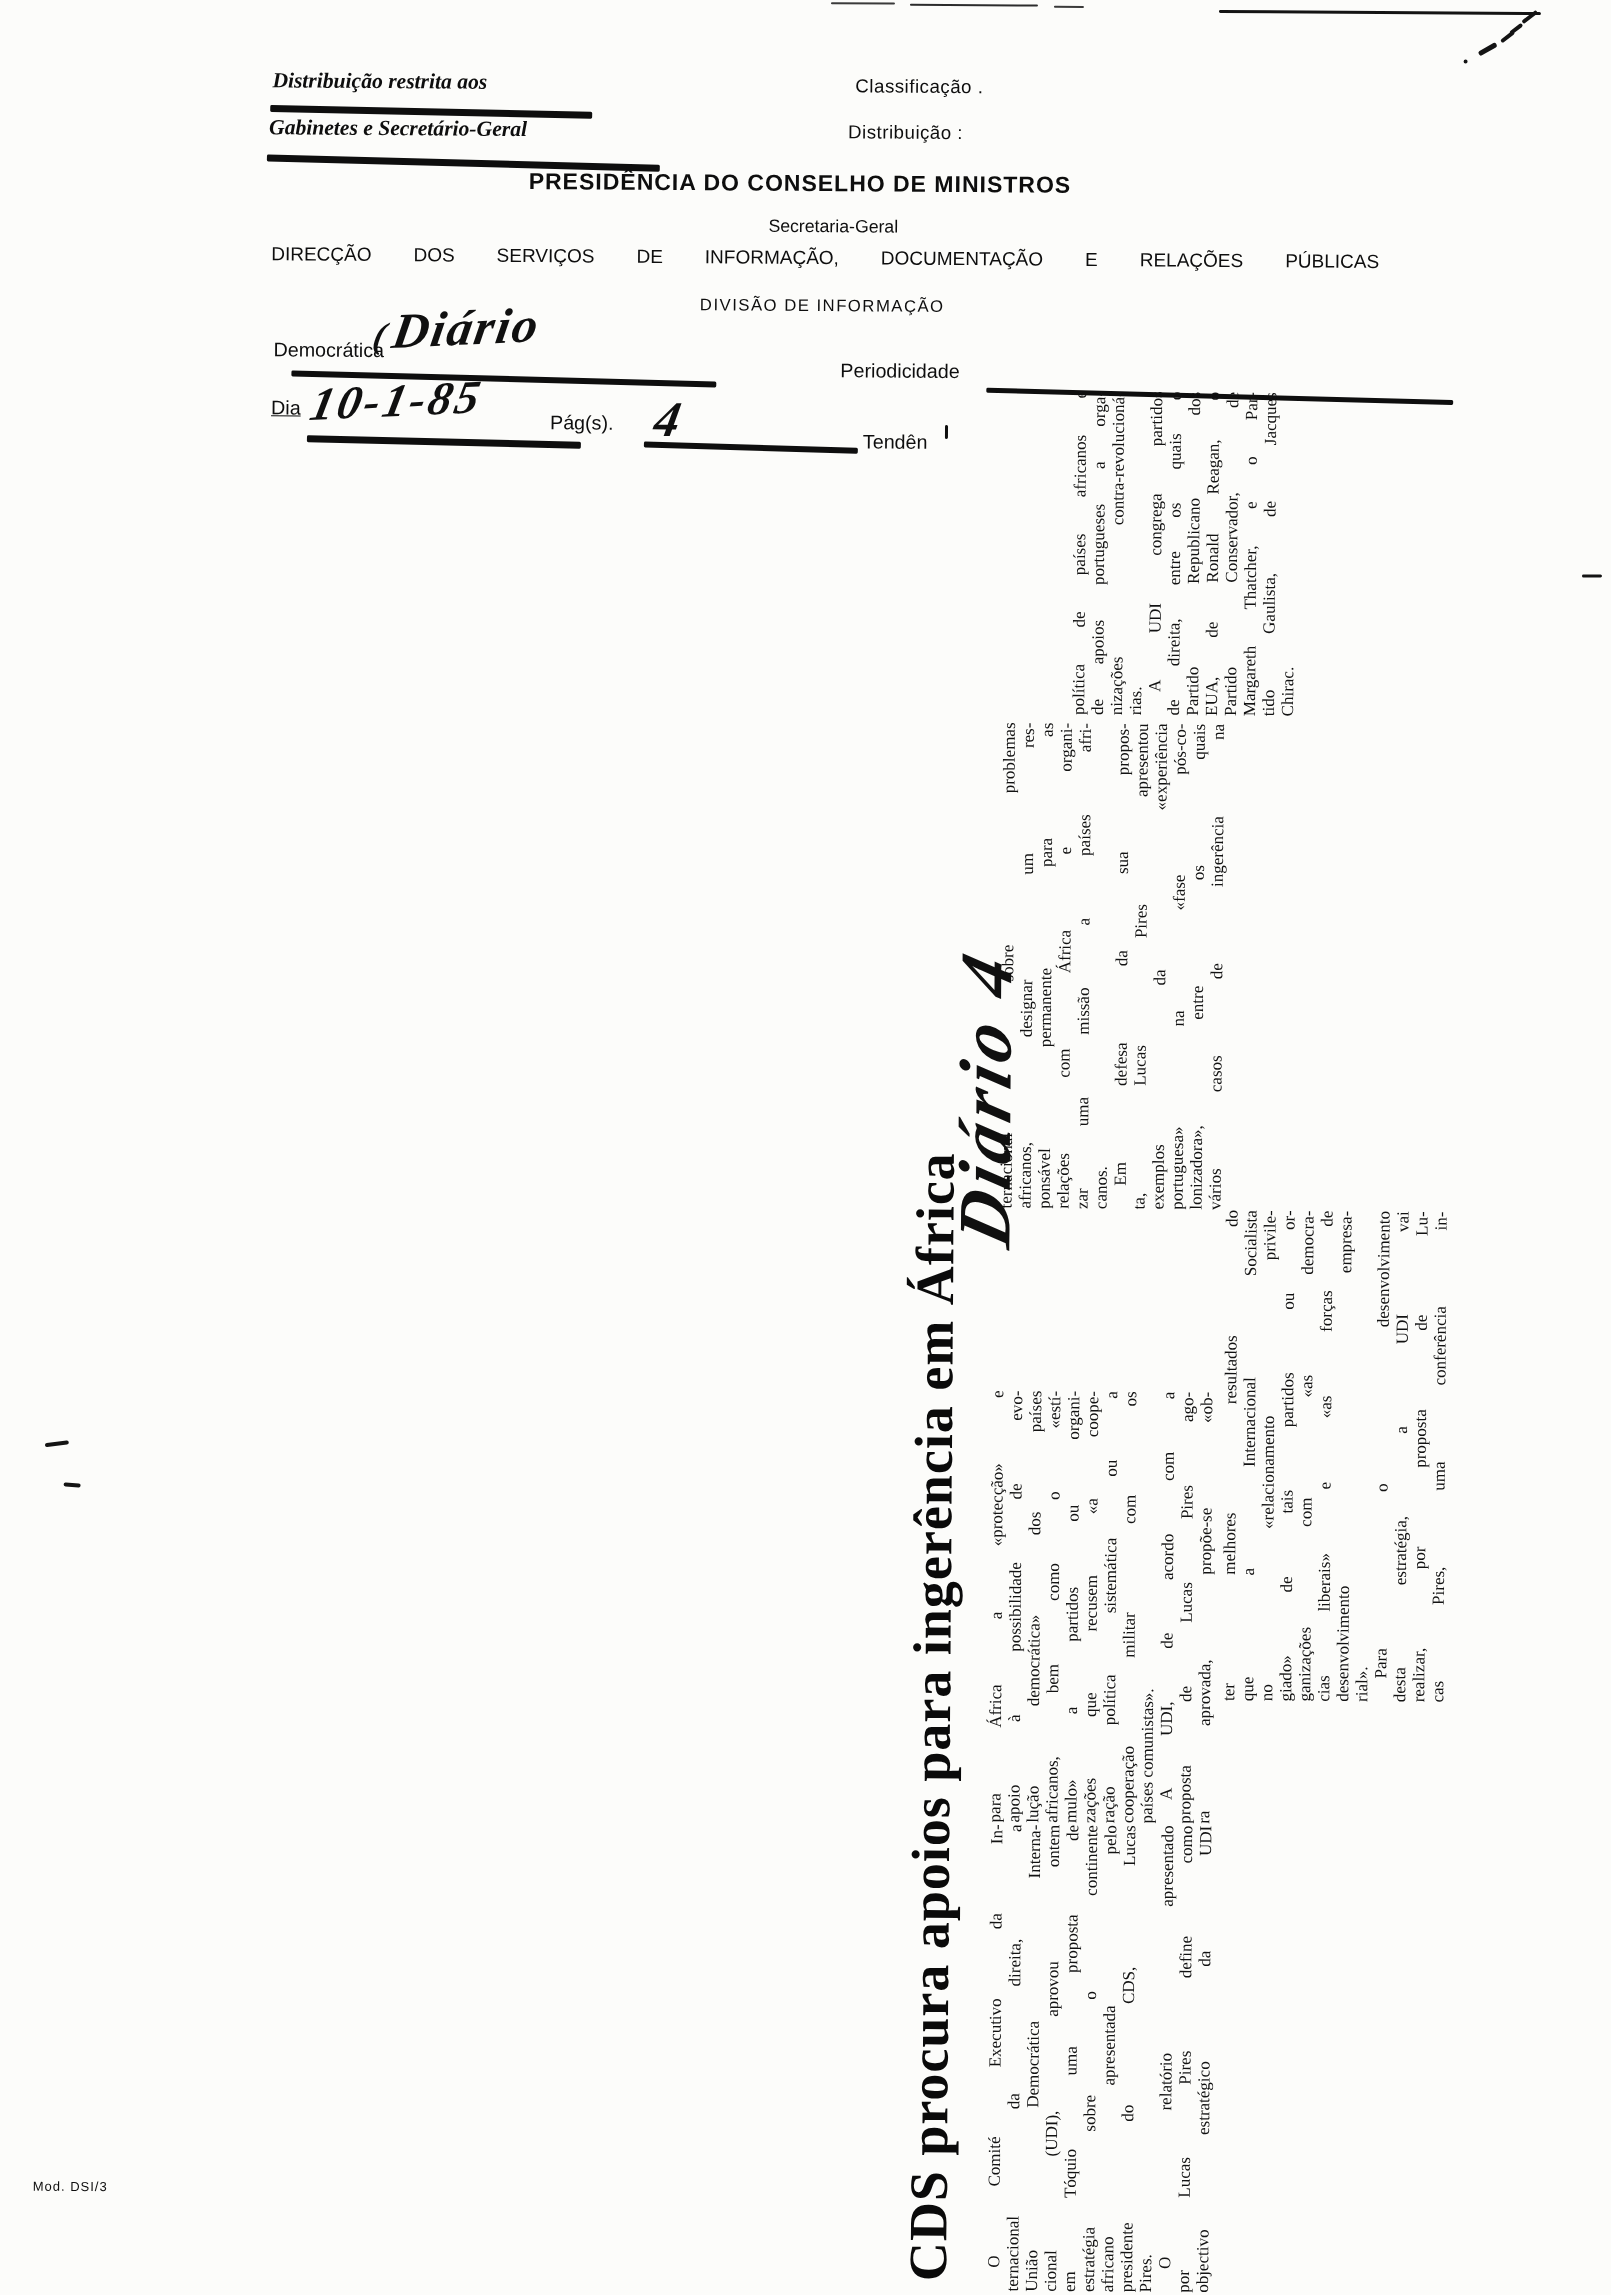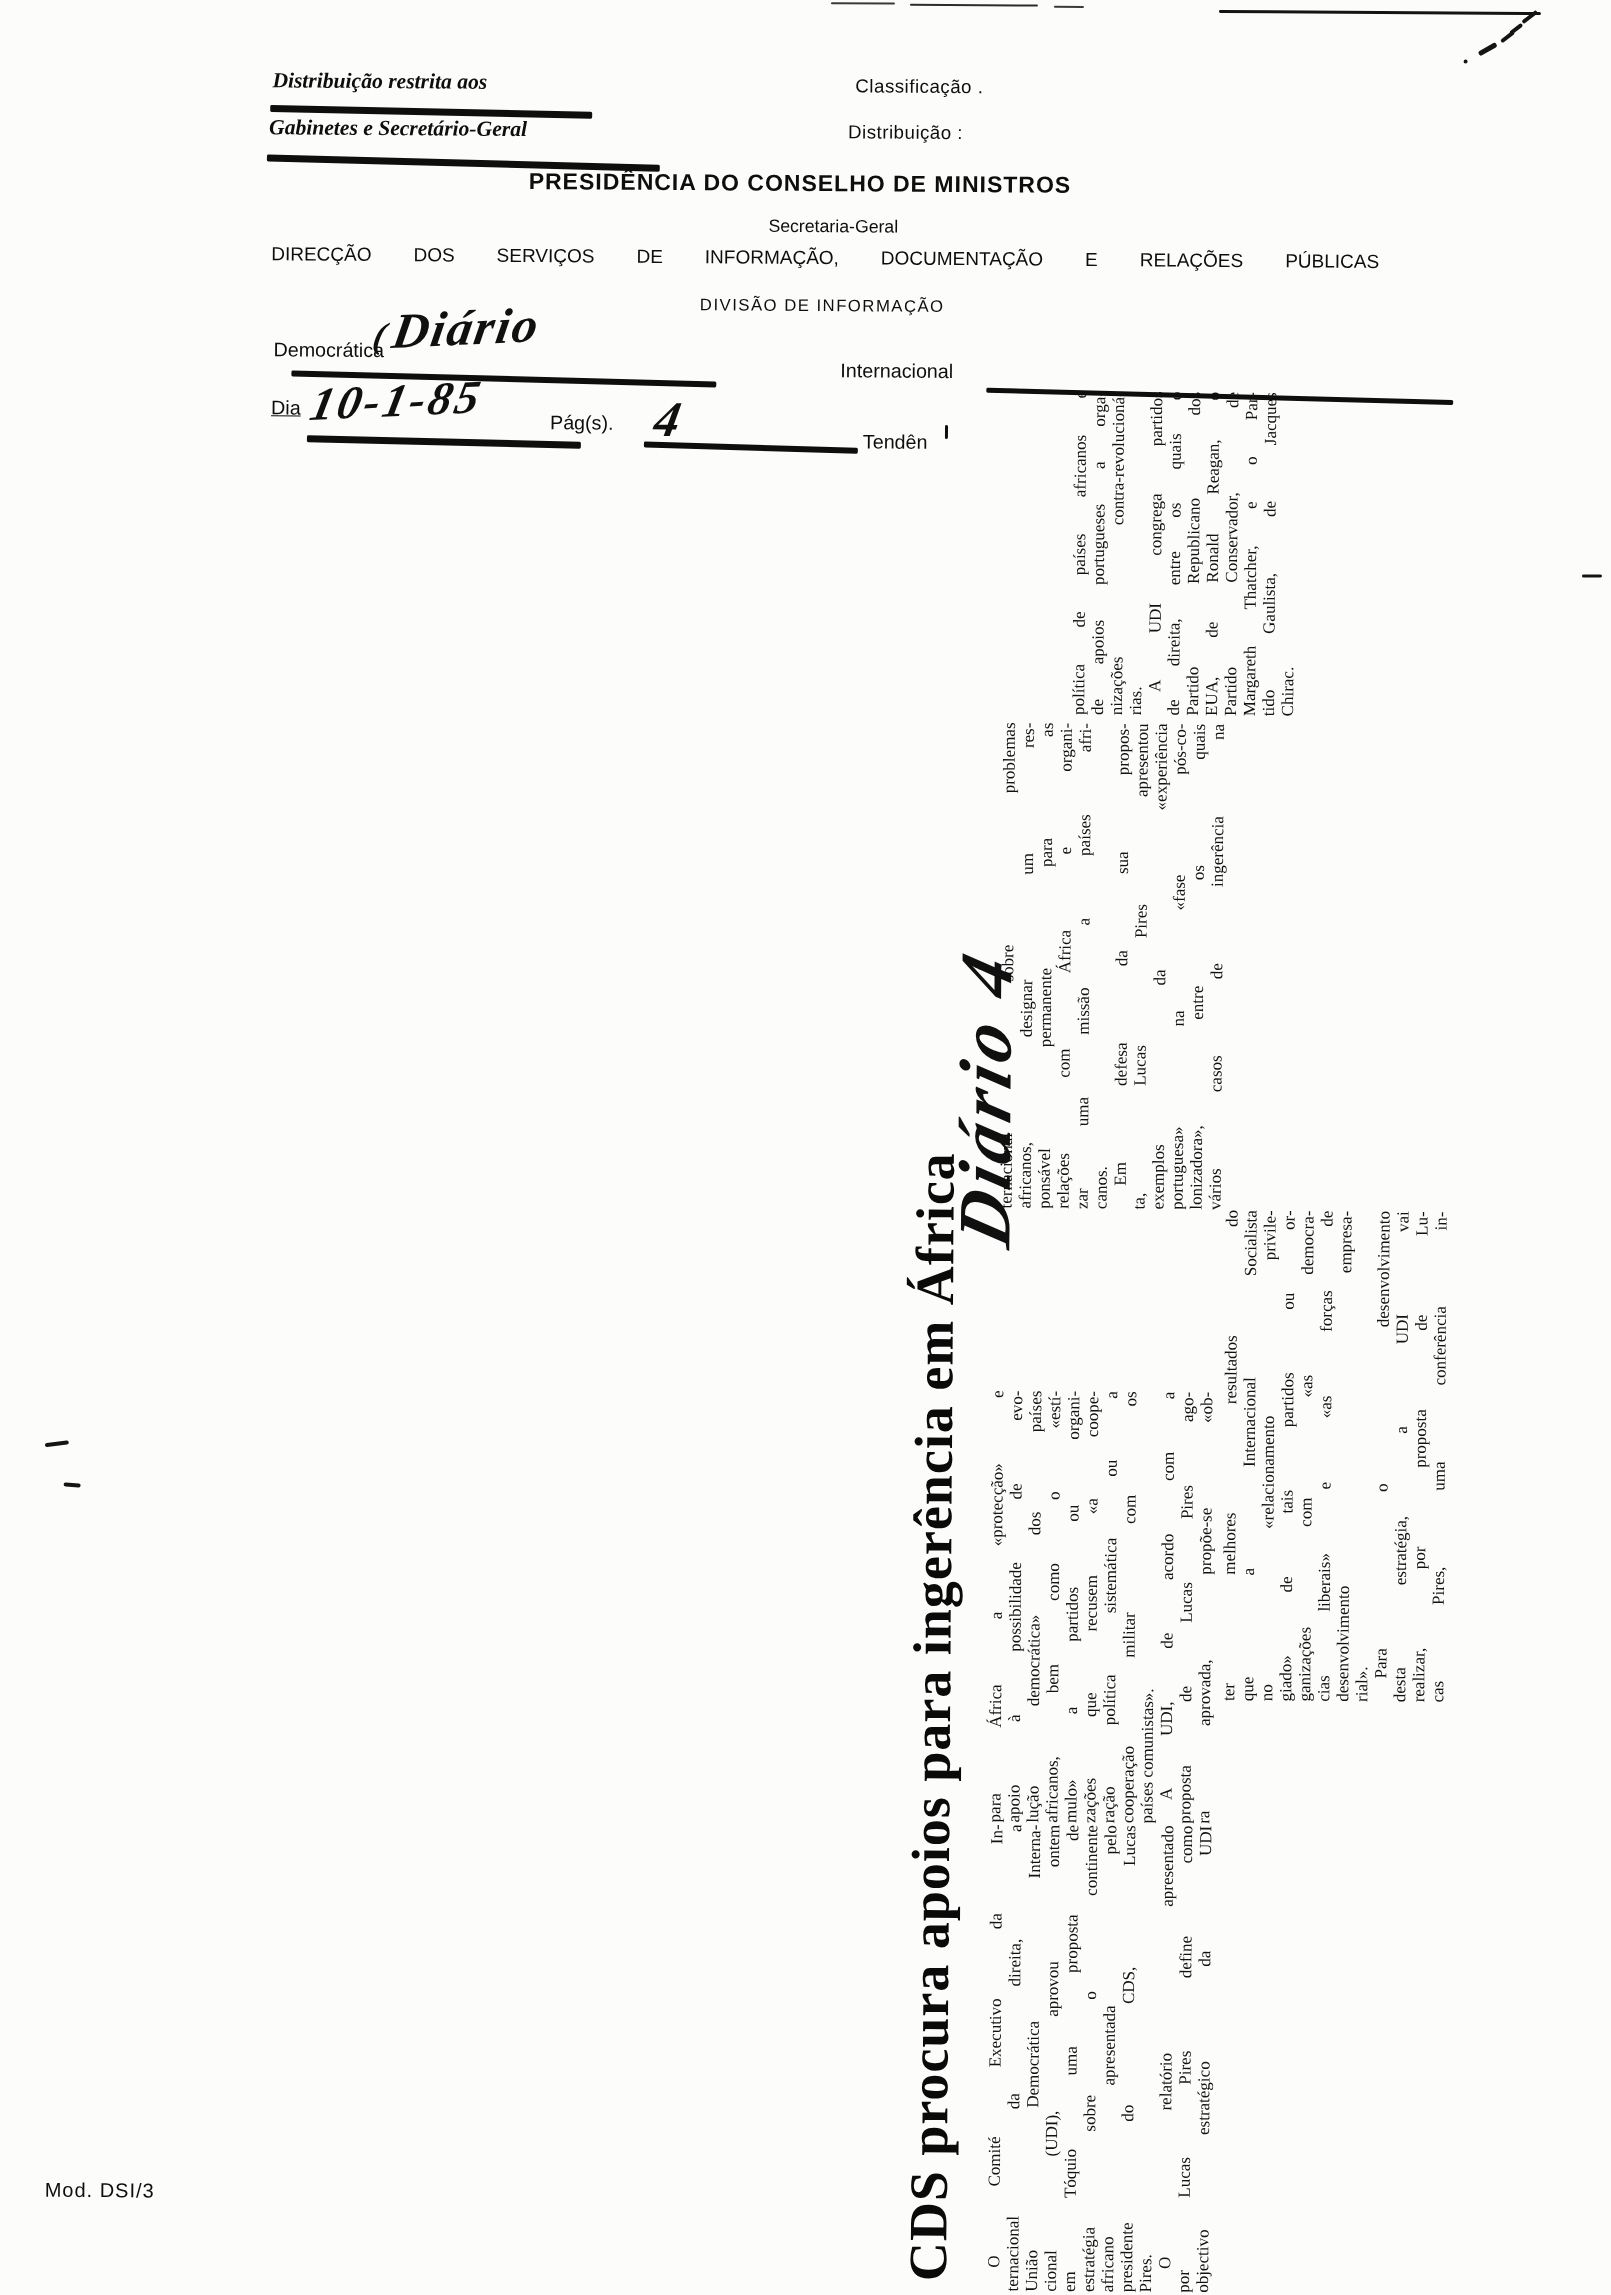--- a/index.html
+++ b/index.html
@@ -57,21 +57,21 @@
   #hw-lead{left:376px;top:318px;font-size:36px;transform:skewX(-14deg) rotate(-4deg);}
   #hw-diario{left:396px;top:301px;font-size:50px;transform:skewX(-12deg) rotate(-3deg);letter-spacing:2px;}
   #hw-date{left:315px;top:376px;font-size:47px;transform:skewX(-14deg) rotate(-3deg);letter-spacing:2.9px;}
   #hw-page{left:658px;top:391px;font-size:50px;transform:skewX(-10deg);}
 
   #u-publicacao{left:294px;top:378px;width:425px;height:6.4px;transform:rotate(1.1deg);}
   #u-periodicidade{left:989px;top:391px;width:467px;height:5.4px;transform:rotate(1.1deg);}
   #u-dia{left:310px;top:441px;width:274px;height:6.9px;transform:rotate(1deg);}
   #u-pags{left:647px;top:445px;width:214px;height:5.9px;transform:rotate(1.3deg);}
 
-  #mod-ref{left:60px;top:2184px;font-size:20px;letter-spacing:1px;}
+  #mod-ref{left:48px;top:2184px;font-size:13px;letter-spacing:1px;}
 
   
   #clipping{
     position:absolute;left:0;top:0;
     width:1901px;height:560px;
     transform:translate(907px,2290px) rotate(-90deg);
     transform-origin:0 0;
   }
   #headline{
     position:absolute;left:9.8px;top:5.9px;width:1317px;
@@ -118,21 +118,21 @@
     <div class="abs" id="org-title">PRESIDÊNCIA DO CONSELHO DE MINISTROS</div>
     <div class="abs" id="org-subtitle">Secretaria-Geral</div>
     <div class="abs" id="department">DIRECÇÃO DOS SERVIÇOS DE INFORMAÇÃO, DOCUMENTAÇÃO E RELAÇÕES PÚBLICAS</div>
     <div class="abs" id="division">DIVISÃO DE INFORMAÇÃO</div>
 
     <div class="abs field-label" id="lbl-publicacao">Democrática</div>
     <div class="abs hand" id="hw-lead">(</div>
     <div class="abs hand" id="hw-diario">Diário</div>
     <div class="rule" id="u-publicacao"></div>
 
-    <div class="abs field-label" id="lbl-periodicidade">Internacional</div>
+    <div class="abs field-label" id="lbl-periodicidade">Periodicidade</div>
     <div class="rule" id="u-periodicidade"></div>
 
     <div class="abs field-label" id="lbl-dia">Dia</div>
     <div class="abs hand" id="hw-date">10-1-85</div>
     <div class="rule" id="u-dia"></div>
 
     <div class="abs field-label" id="lbl-pags">Pág(s).</div>
     <div class="abs hand" id="hw-page">4</div>
     <div class="rule" id="u-pags"></div>
 

